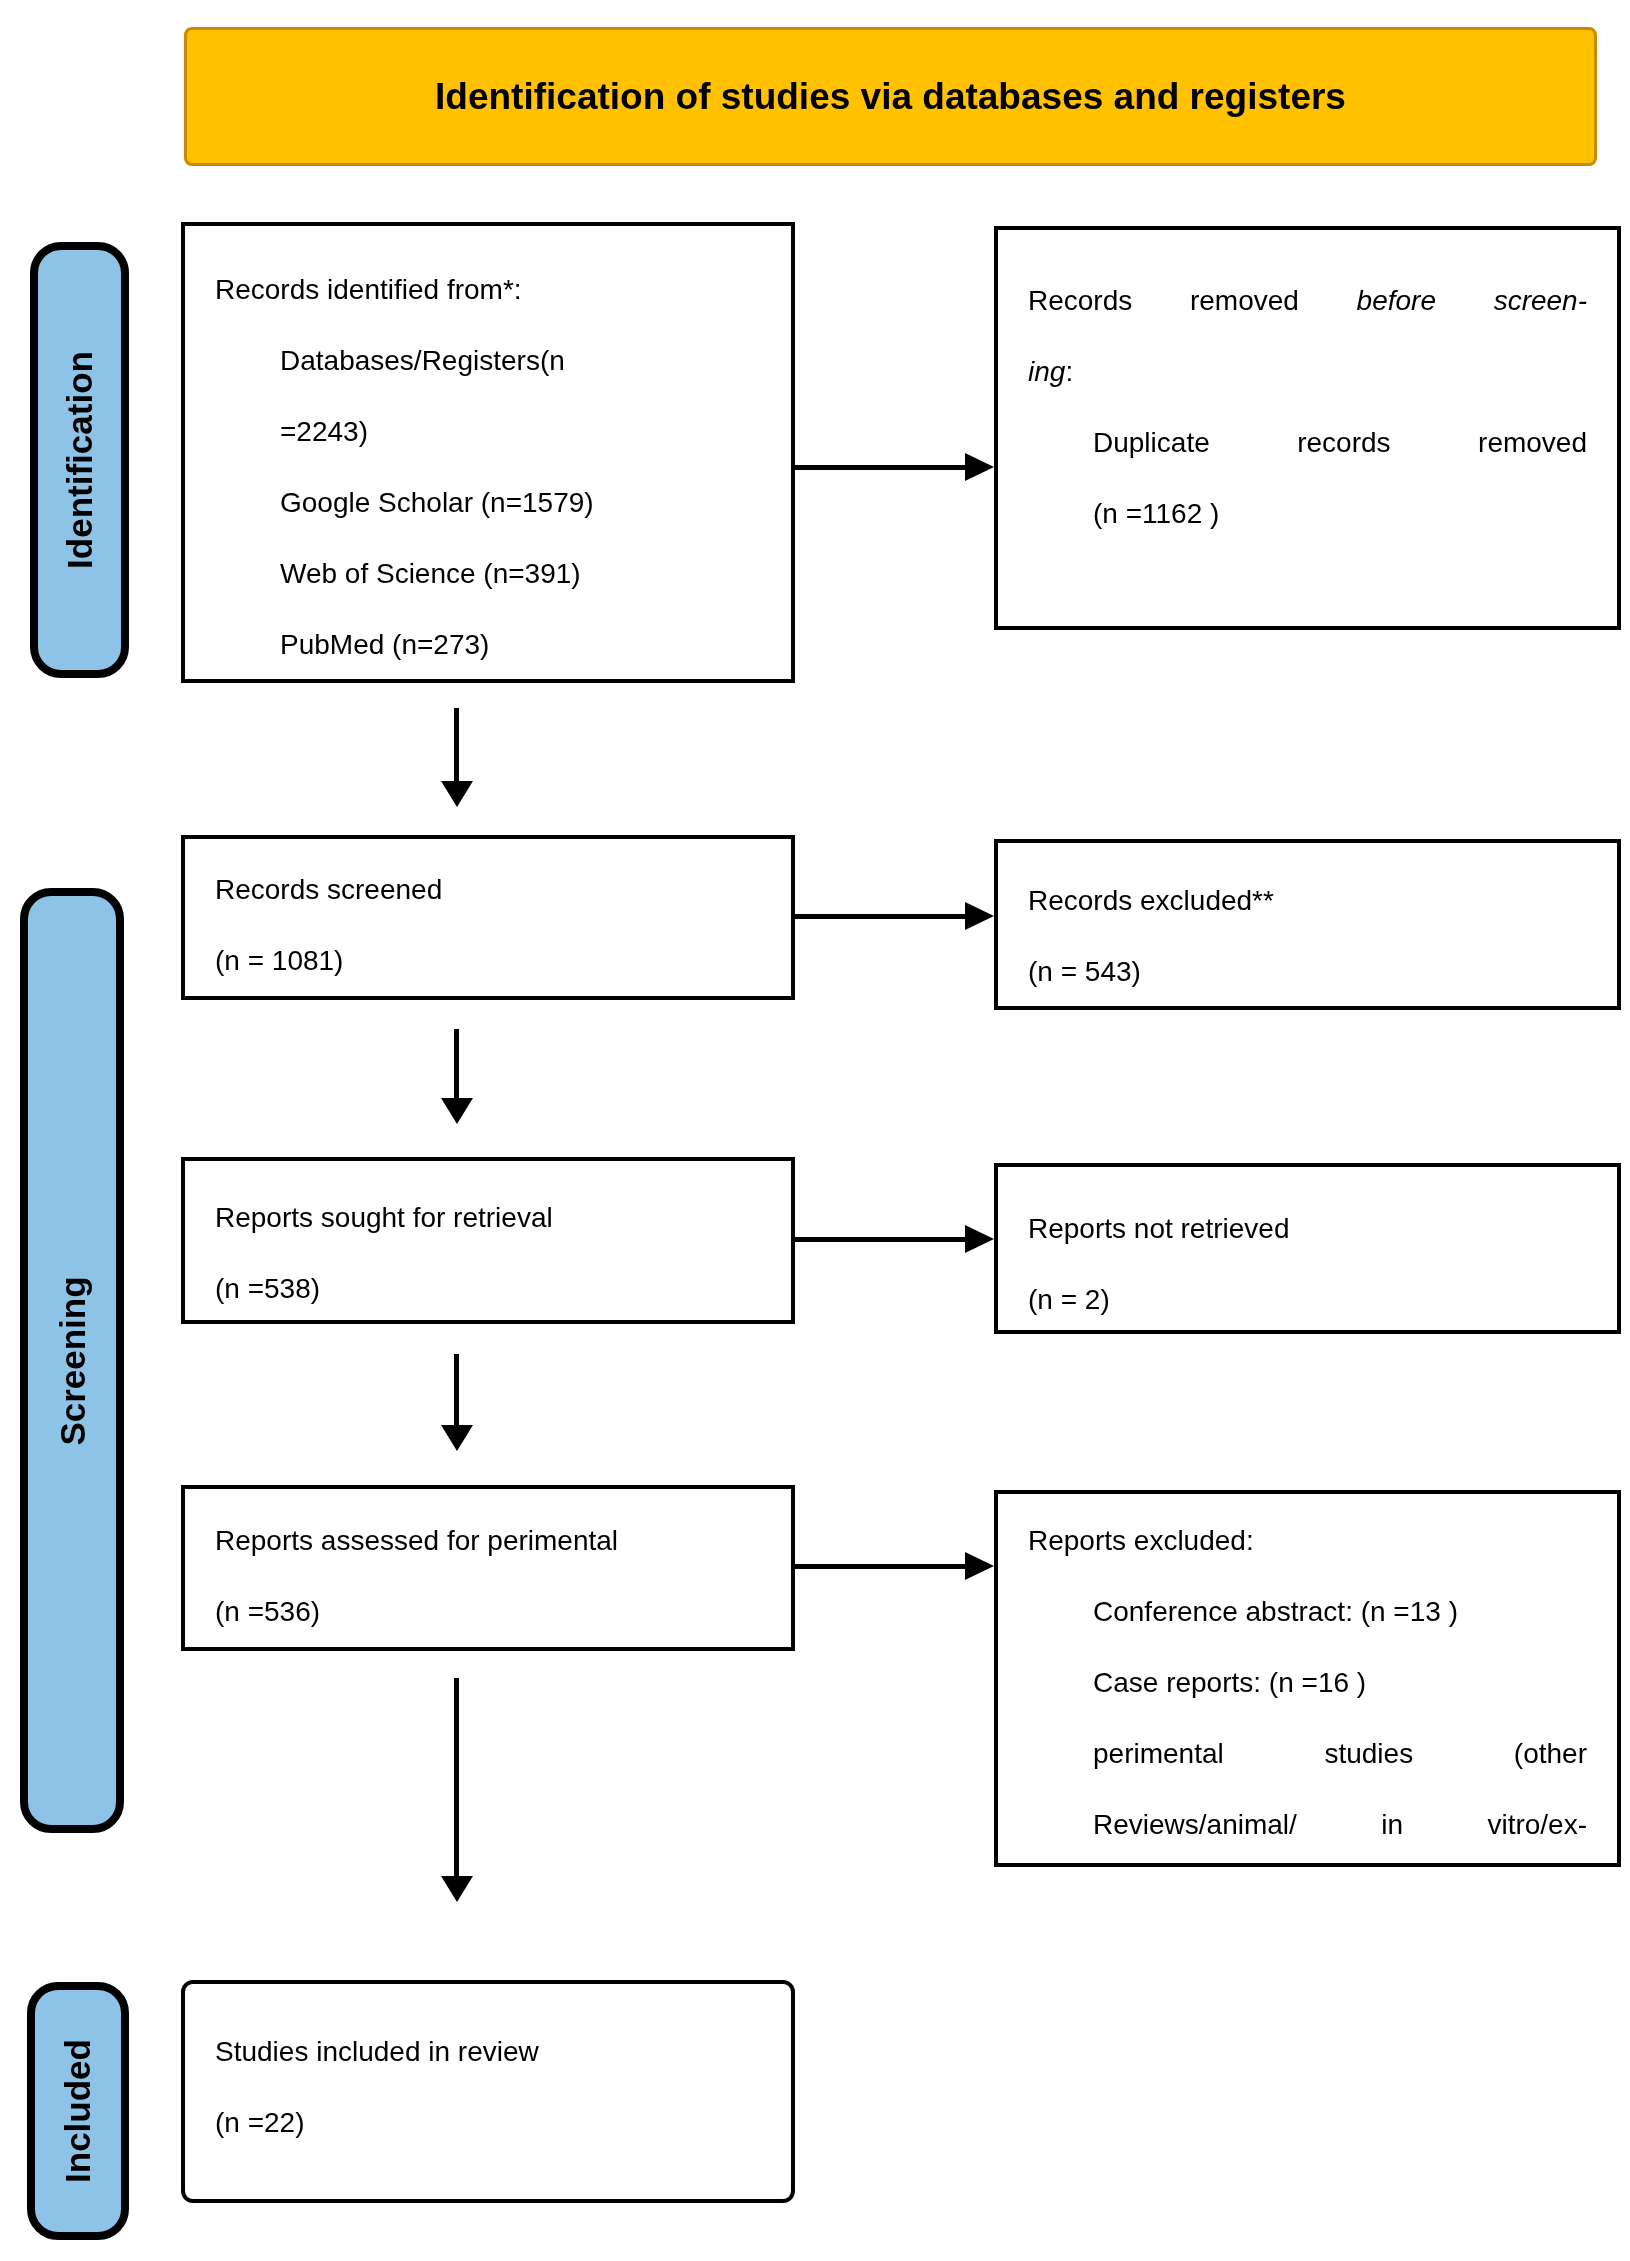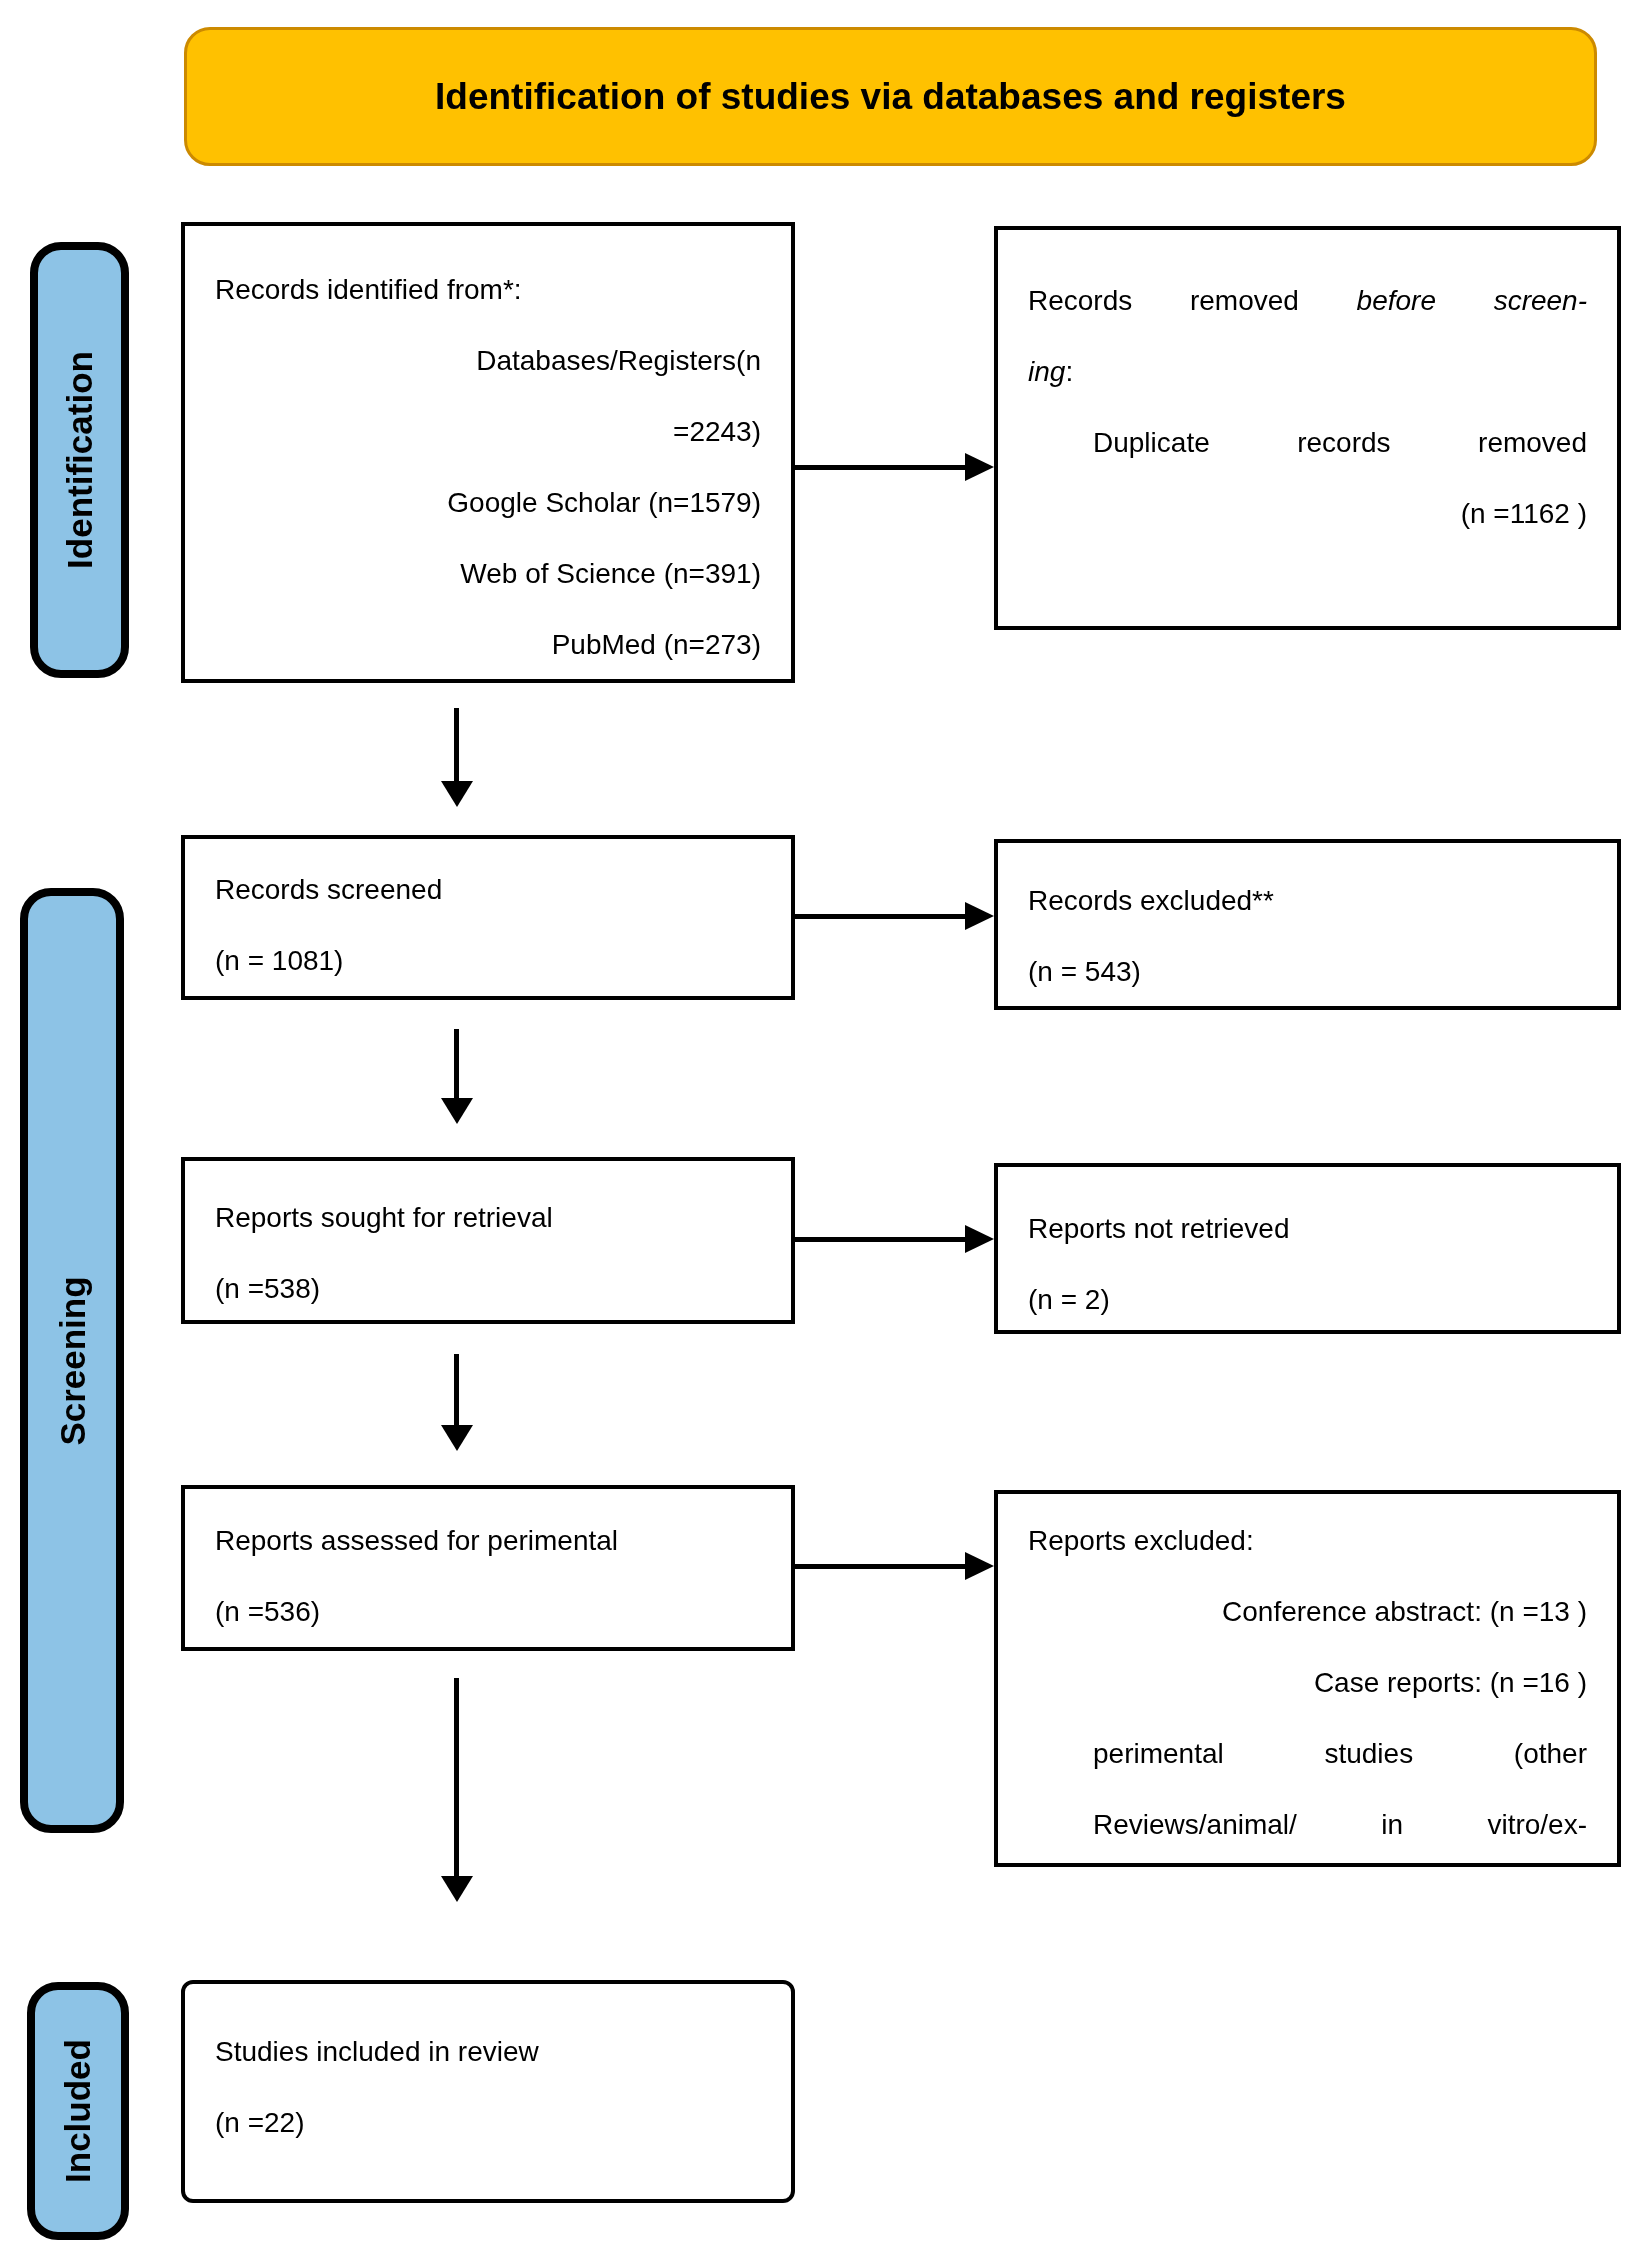--- a/index.html
+++ b/index.html
@@ -12,21 +12,21 @@
     color: #000000;
   }
 
   
   .banner {
     position: absolute;
     left: 184px; top: 27px;
     width: 1413px; height: 139px;
     background: var(--banner-fill, #FFC100);
     border: 3.5px solid var(--banner-border, #CC8A00);
-    border-radius: 26px;
+    border-radius: 8px;
     box-sizing: border-box;
     display: flex; align-items: center; justify-content: center;
   }
   .banner-title {
     font-size: 37px;
     font-weight: bold;
     text-align: center;
   }
 
   
@@ -52,21 +52,21 @@
     background: #ffffff;
     border: 4.5px solid #000000;
     box-sizing: border-box;
     padding-left: 30px;
     padding-right: 30px;
     font-size: 28px;
     line-height: 71px;
     overflow: hidden;
   }
   .line { white-space: nowrap; }
-  .indent { padding-left: 65px; text-align: right; }
+  .indent { padding-left: 65px; }
   .justify {
     white-space: normal;
     text-align: justify;
     text-align-last: justify;
   }
   .it { font-style: italic; }
 
   
   .harrow { position: absolute; left: 795px; width: 199px; height: 28px; }
   .harrow .arrow-line {

